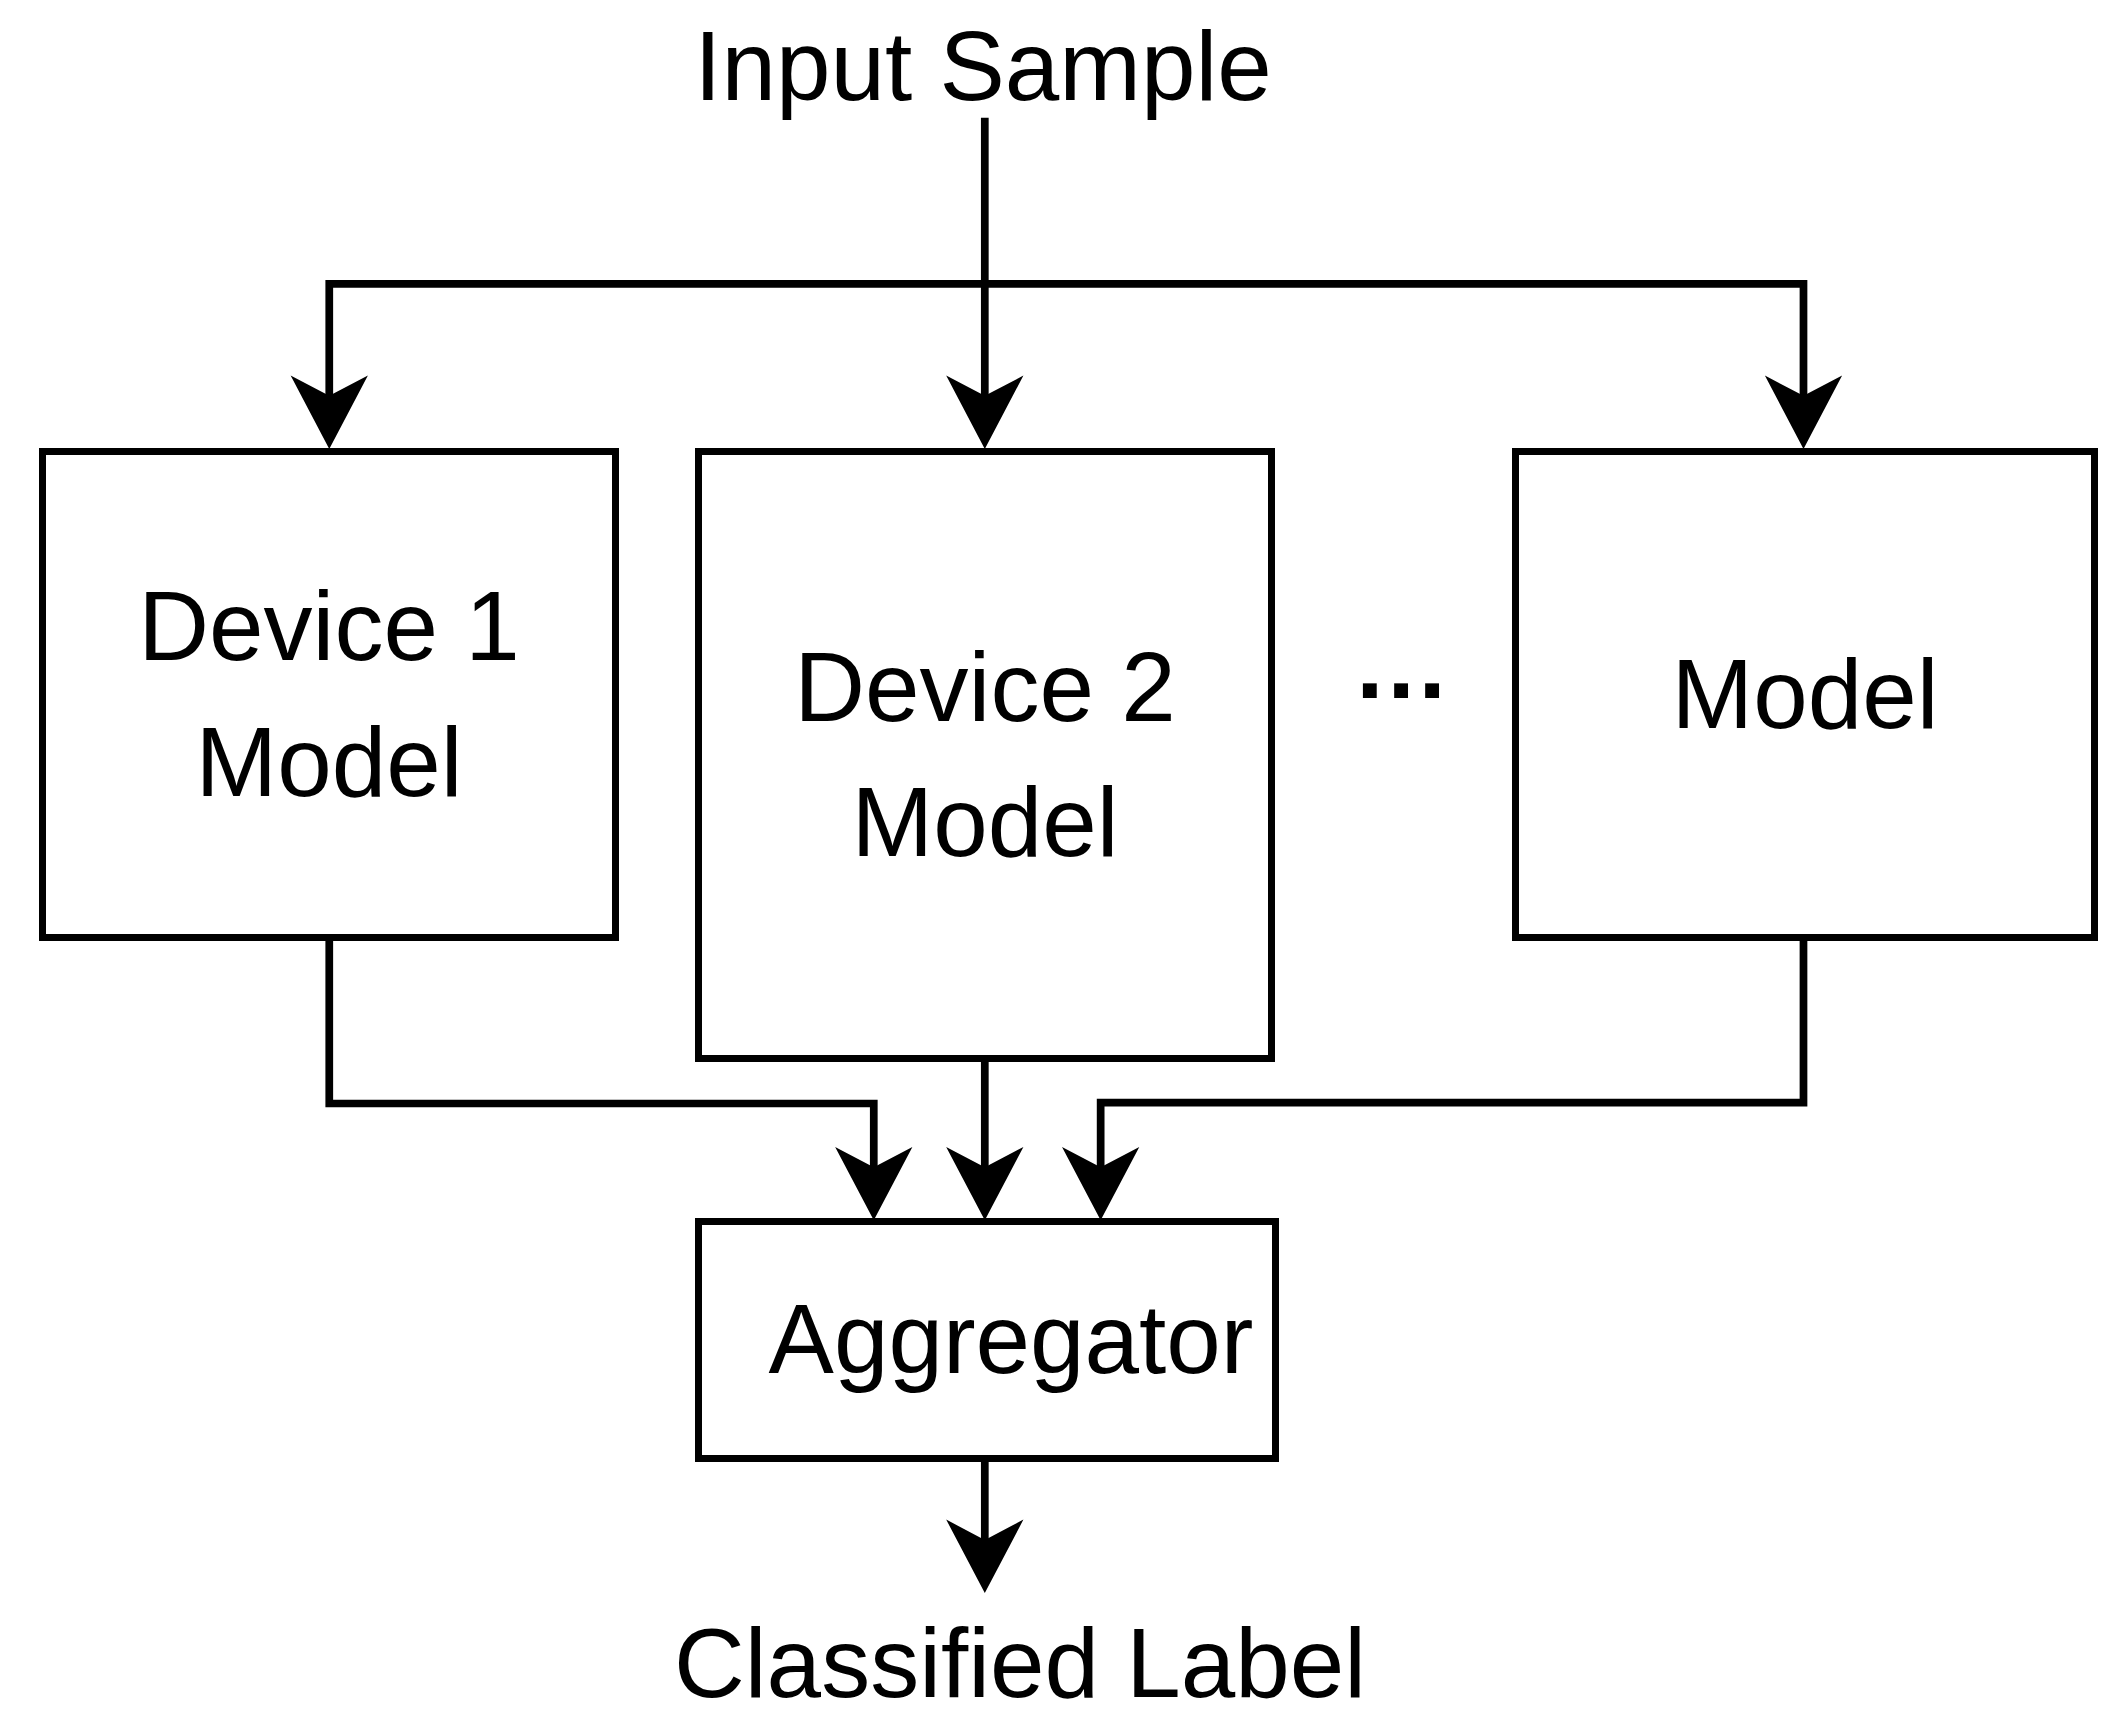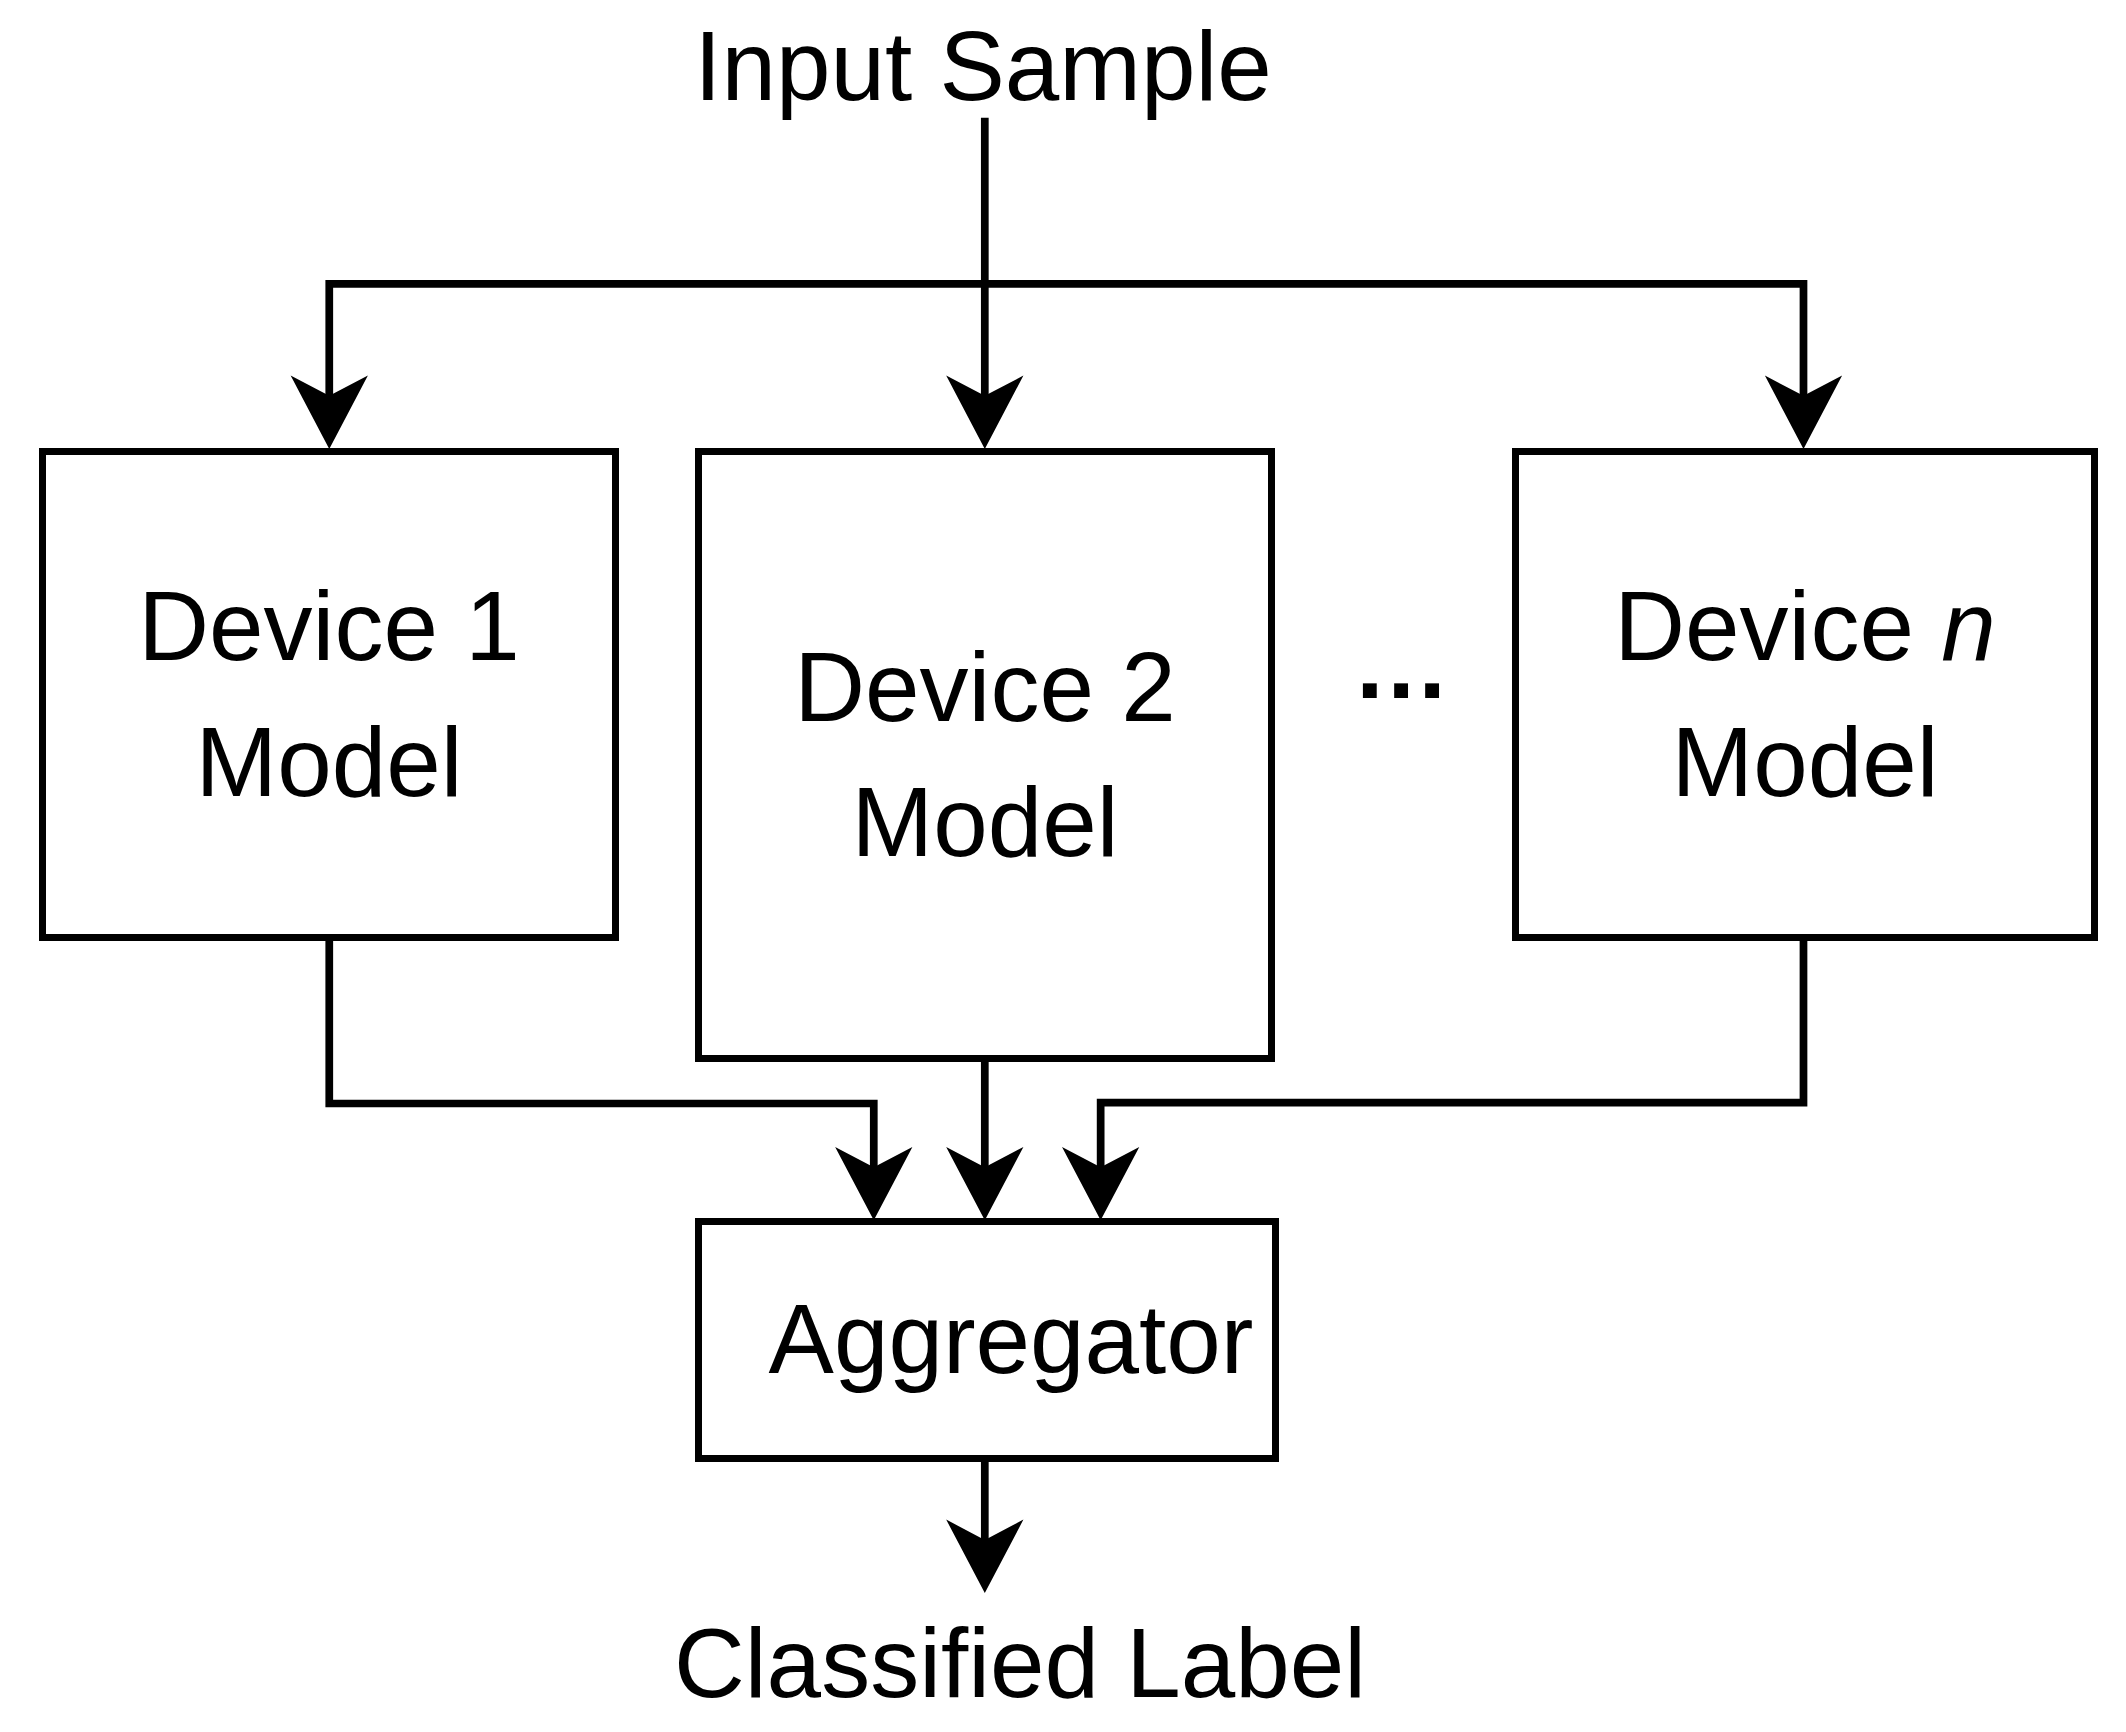--- a/index.html
+++ b/index.html
@@ -99,21 +99,20 @@
   </div>
 
   <div class="box box-d2">
     <div><span>Device </span><span>2</span></div>
     <div>Model</div>
   </div>
 
   <div class="lbl dots-lbl">...</div>
 
   <div class="box box-dn">
-    <div><span>Device </span><span class="var-italic">n</span></div>
     <div>Model</div>
   </div>
 
   <div class="box box-agg">
     <div>Aggregator</div>
   </div>
 
   <div class="lbl output-lbl">Classified Label</div>
 
 </div>

